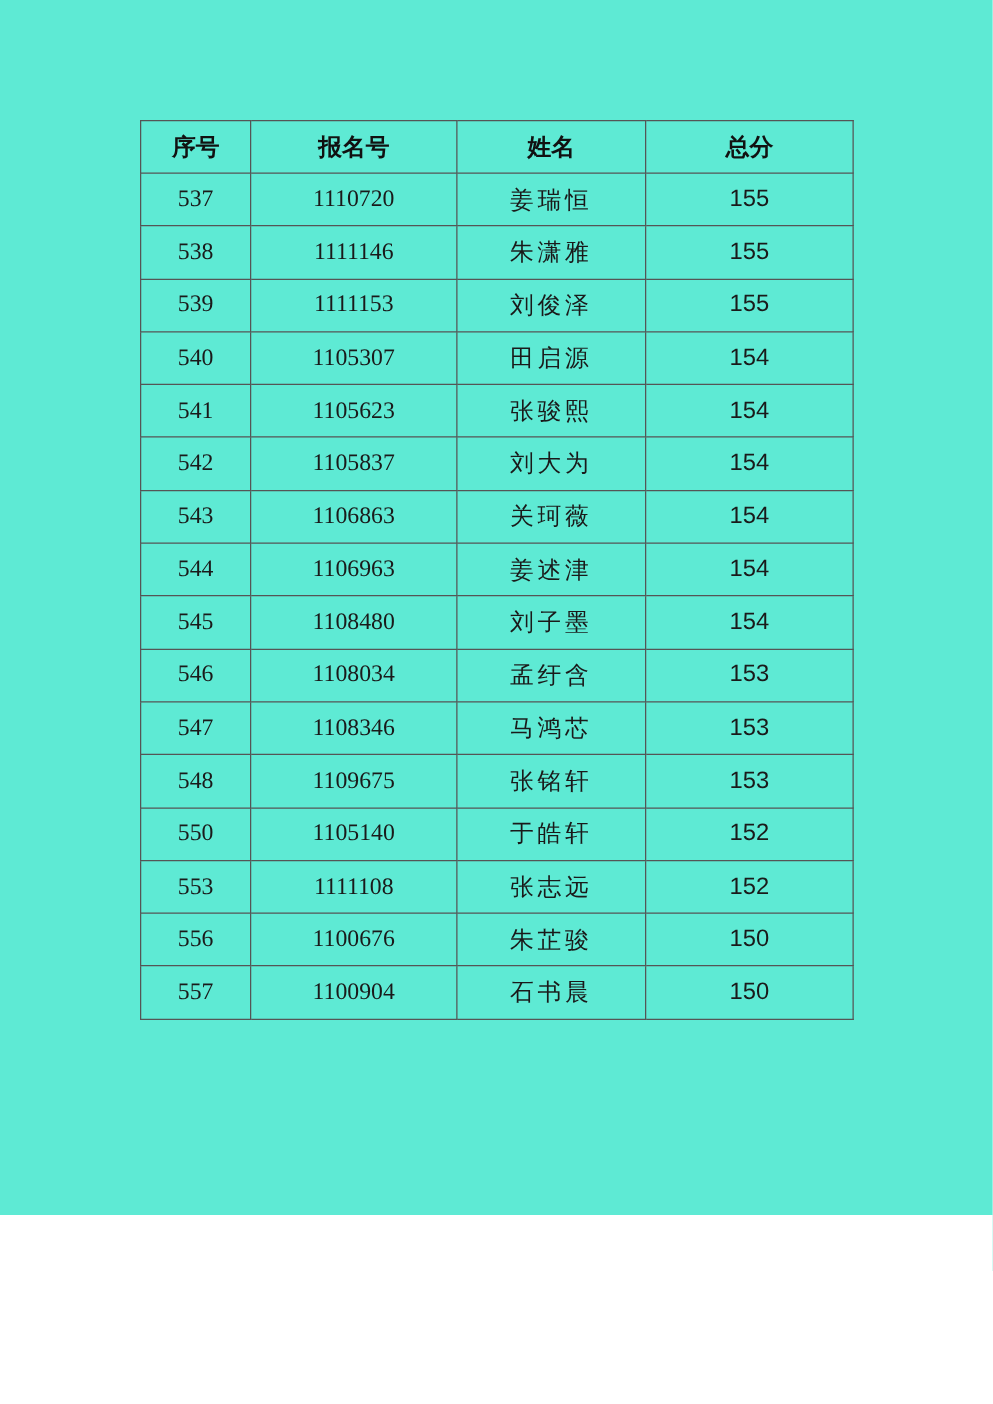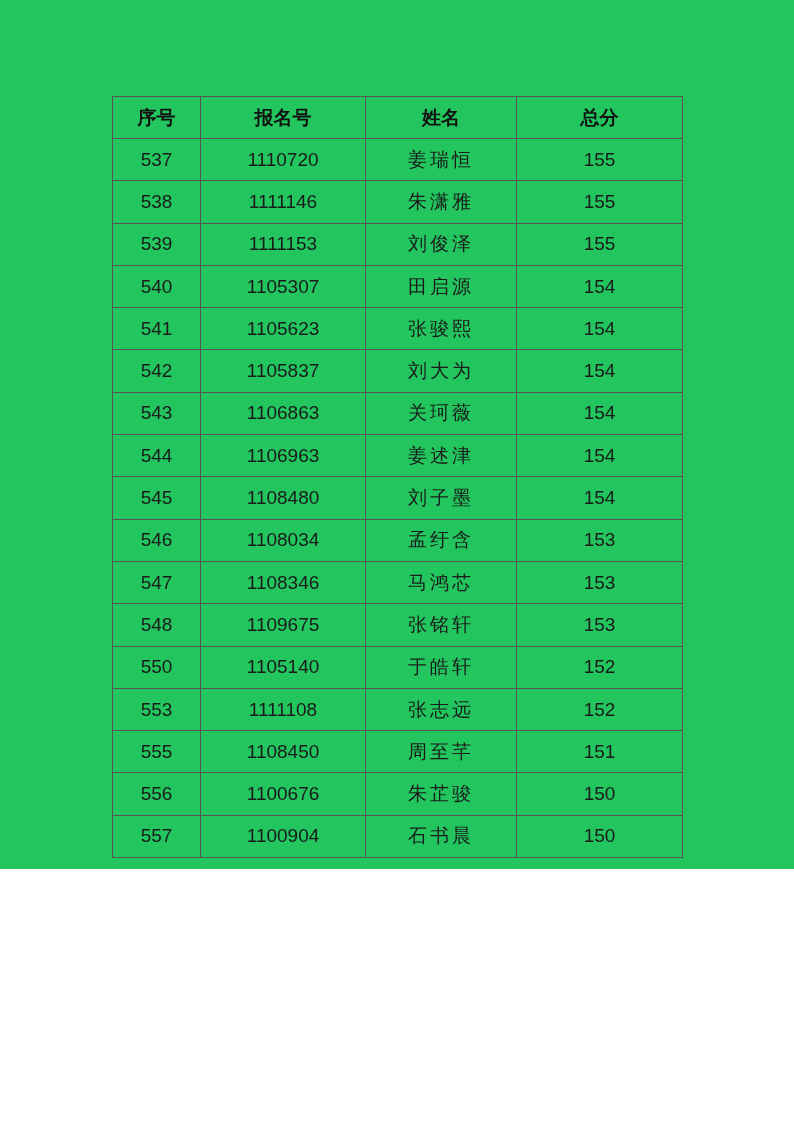--- a/index.html
+++ b/index.html
@@ -9,22 +9,22 @@
     }
     body {
       width: 794px;
       height: 1123px;
       position: relative;
       overflow: hidden;
     }
     .page {
       position: absolute;
       left: 0; top: 0;
-      width: 794px; height: 869px;
-      background: #22c55e;
+      width: 794px; height: 972px;
+      background: #5eead4;
     }
     table.scores {
       position: absolute;
       left: 112px;
       top: 96px;
       width: 570px;
       border-collapse: collapse;
       table-layout: fixed;
       color: #1a1a1a;
     }
@@ -41,21 +41,21 @@
       font-family: "DejaVu Sans", sans-serif;
       font-weight: bold;
       font-size: 19px;
       color: #111111;
     }
     table.scores td {
       height: 41.3px;
       font-size: 19px;
     }
     td.num {
-      font-family: Liberation Sans, sans-serif;
+      font-family: Liberation Serif, serif;
       font-size: 20px;
     }
     td.name {
       font-family: "DejaVu Serif", serif;
       font-size: 19px;
       letter-spacing: 3px;
     }
     td.score {
       font-family: "Liberation Sans", "DejaVu Sans", sans-serif;
       font-size: 19px;
@@ -163,26 +163,20 @@
           <td class="name">于皓轩</td>
           <td class="score">152</td>
         </tr>
         <tr>
           <td class="num">553</td>
           <td class="num">1111108</td>
           <td class="name">张志远</td>
           <td class="score">152</td>
         </tr>
         <tr>
-          <td class="num">555</td>
-          <td class="num">1108450</td>
-          <td class="name">周至芊</td>
-          <td class="score">151</td>
-        </tr>
-        <tr>
           <td class="num">556</td>
           <td class="num">1100676</td>
           <td class="name">朱芷骏</td>
           <td class="score">150</td>
         </tr>
         <tr>
           <td class="num">557</td>
           <td class="num">1100904</td>
           <td class="name">石书晨</td>
           <td class="score">150</td>

